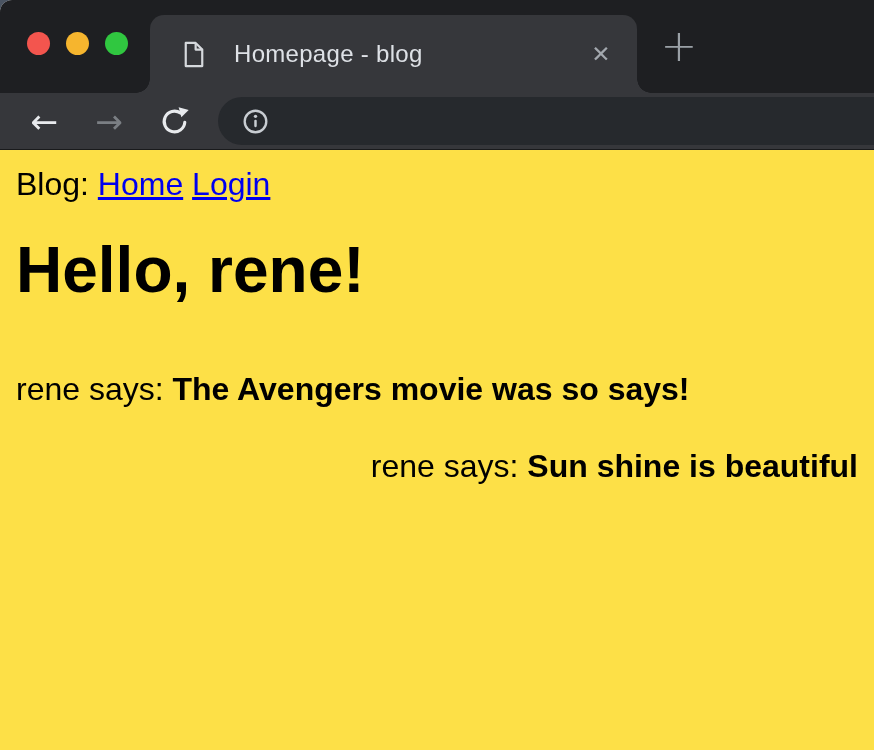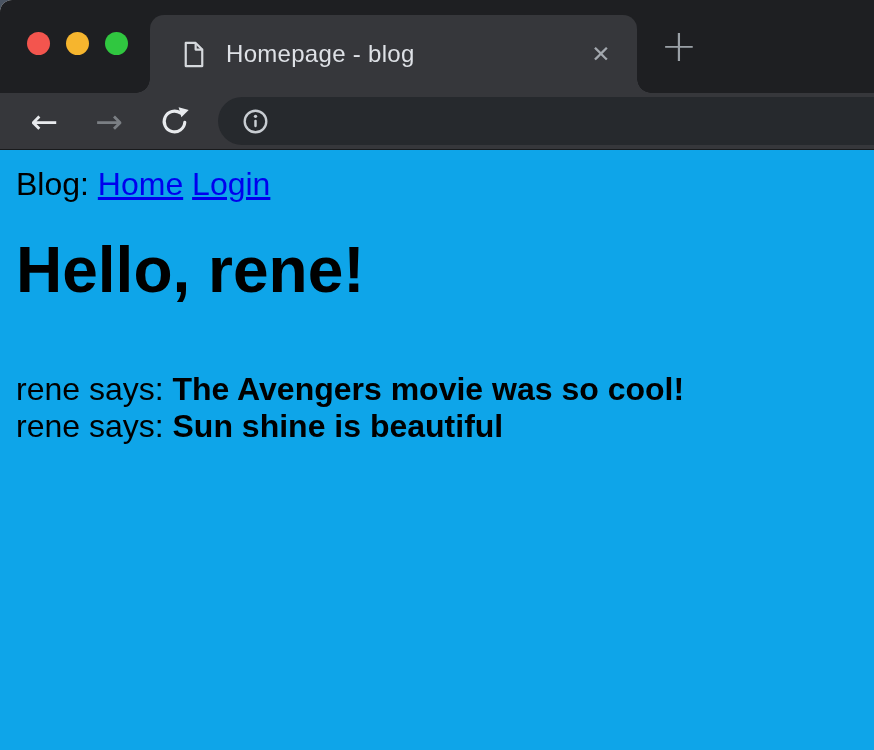--- a/index.html
+++ b/index.html
@@ -27,21 +27,21 @@
   .tl.yellow{background:var(--traffic-yellow);}
   .tl.green{background:var(--traffic-green);}
 
   .tab{position:absolute;left:150px;top:15px;width:487px;height:78px;background:var(--tab-bg);
        border-radius:14px 14px 0 0;display:flex;align-items:center;}
   .tab::before{content:"";position:absolute;left:-14px;bottom:0;width:14px;height:14px;
        background:radial-gradient(circle 14px at 0 0, transparent 13.5px, var(--tab-bg) 14px);}
   .tab::after{content:"";position:absolute;right:-14px;bottom:0;width:14px;height:14px;
        background:radial-gradient(circle 14px at 100% 0, transparent 13.5px, var(--tab-bg) 14px);}
   .favicon{margin-left:33px;display:inline-flex;align-items:center;}
-  .tab-title{margin-left:21px;font-size:24px;color:#dee1e6;letter-spacing:.3px;white-space:nowrap;}
+  .tab-title{margin-left:29px;font-size:24px;color:#dee1e6;letter-spacing:.3px;white-space:nowrap;}
   .tab-close{position:absolute;right:23px;top:0;height:78px;line-height:78px;width:26px;text-align:center;
        font-family:"DejaVu Sans",sans-serif;font-size:23px;color:#a3a8ae;cursor:pointer;}
   .newtab{position:absolute;left:655px;top:23px;width:48px;height:48px;line-height:46px;text-align:center;
        font-family:"DejaVu Sans",sans-serif;font-size:44px;font-weight:200;color:#9aa0a6;cursor:pointer;}
 
   
   .toolbar{height:57px;background:var(--tab-bg);display:flex;align-items:center;
        padding-left:24px;border-bottom:1px solid #191a1c;}
   .nav-btn{width:40px;text-align:center;font-family:"DejaVu Sans",sans-serif;font-size:33px;
        margin-right:25px;cursor:pointer;user-select:none;}
@@ -49,27 +49,27 @@
   .nav-btn.fwd{color:#7b7f84;}
   .nav-btn.reload{display:inline-flex;align-items:center;justify-content:center;margin-right:0;}
   .urlbar{flex:1;height:48px;margin-left:24px;background:var(--urlbar-bg);
        border-radius:24px 0 0 24px;display:flex;align-items:center;padding-left:24px;cursor:text;}
   .urlbar .info{display:inline-flex;align-items:center;margin-right:17px;cursor:pointer;}
   .url-text{font-size:27px;letter-spacing:.4px;white-space:nowrap;}
   .url-text .host{color:var(--text-primary);}
   .url-text .port{color:var(--text-secondary);}
 
   
-  .content{height:600px;background:#0ea5e9;padding:16px;color:#000;overflow:hidden;}
+  .content{height:600px;background:#fde047;padding:16px;color:#000;overflow:hidden;}
   .blognav{font-size:32px;line-height:1.15;}
   .blognav a{color:var(--link);text-decoration:underline;cursor:pointer;}
   .content h1{font-size:64px;line-height:1.1;margin-top:32px;font-weight:bold;}
   .post{font-size:32px;line-height:1.15;}
   .post-1{margin-top:66px;}
-  .post-2{}
+  .post-2{margin-top:40px;text-align:right;}
   .post b{font-weight:bold;}
 </style>
 </head>
 <body>
 
 <div class="window">
 
   <div class="tabstrip">
     <div class="traffic-lights">
       <span class="tl red"></span>
@@ -116,21 +116,21 @@
     <div class="blognav">
       <span>Blog:</span>
       <a href="#">Home</a>
       <a href="#">Login</a>
     </div>
 
     <h1>Hello, rene!</h1>
 
     <p class="post post-1">
       <span>rene says:</span>
-      <b>The Avengers movie was so cool!</b>
+      <b>The Avengers movie was so says!</b>
     </p>
 
     <p class="post post-2">
       <span>rene says:</span>
       <b>Sun shine is beautiful</b>
     </p>
   </div>
 
 </div>
 

